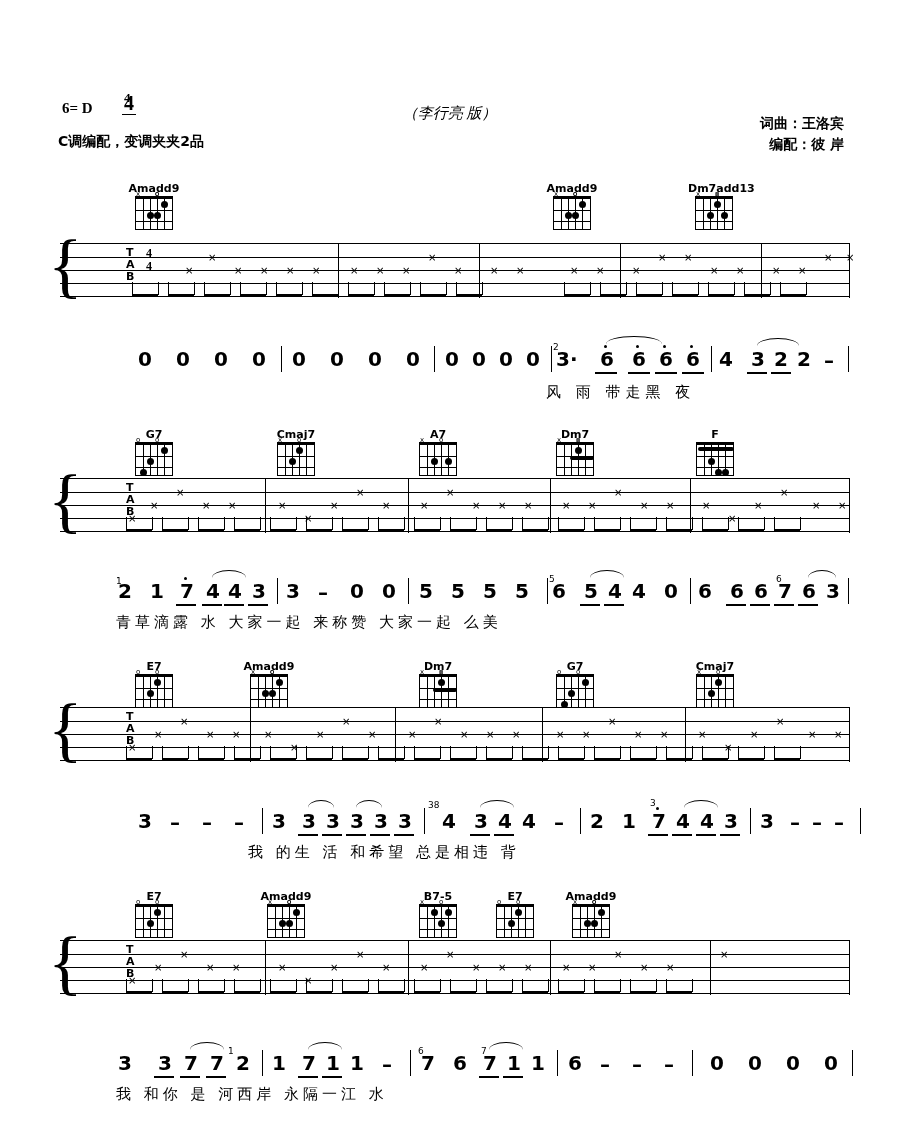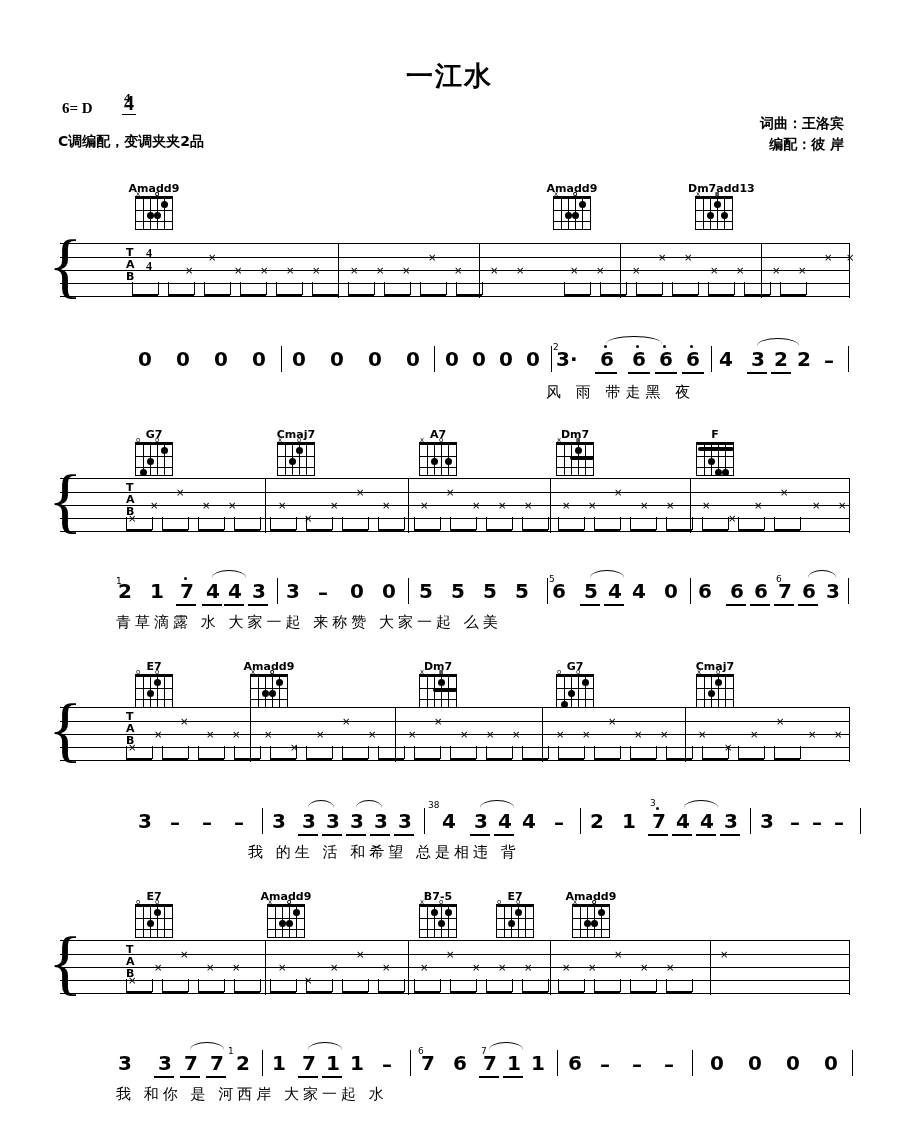--- a/index.html
+++ b/index.html
@@ -54,21 +54,21 @@
   .lyric{position:absolute;font-size:15px;font-family:"DejaVu Sans",sans-serif;white-space:nowrap;}
   .slur{position:absolute;border-top:1.4px solid #000;border-radius:50%/100% 100% 0 0;height:7px;}
   .tiny{position:absolute;font-size:9px;font-family:"DejaVu Sans",sans-serif;}
   .bracketnum{position:absolute;font-size:9px;font-family:"DejaVu Sans",sans-serif;}
 </style>
 </head>
 <body>
 
 <div class="sheet">
 
-  <div class="title">一江水</div>
+  <div class="subtitle">（李行亮 版）</div>
   <div class="keyline">6= D</div>
   <div class="meter">
     <span class="num">4</span>
     <span class="den">4</span>
   </div>
   <div class="capo">C调编配，变调夹夹2品</div>
   <div class="credits">
     <div>词曲：王洛宾</div>
     <div>编配：彼 岸</div>
   </div>
@@ -1020,16 +1020,16 @@
       <div class="dashm" style="left:632px">–</div>
       <div class="dashm" style="left:664px">–</div>
       <div class="vbarline" style="left:692px;top:-2px"></div>
       <div class="num" style="left:710px">0</div>
       <div class="num" style="left:748px">0</div>
       <div class="num" style="left:786px">0</div>
       <div class="num" style="left:824px">0</div>
       <div class="vbarline" style="left:852px;top:-2px"></div>
     </div>
 
-    <div class="lyric" style="left:116px;top:1085px;letter-spacing:4px;">我 和你 是  河西岸        大家一起  水</div>
+    <div class="lyric" style="left:116px;top:1085px;letter-spacing:4px;">我 和你 是  河西岸        永隔一江  水</div>
   </div>
 
 </div>
 
 </body></html>

